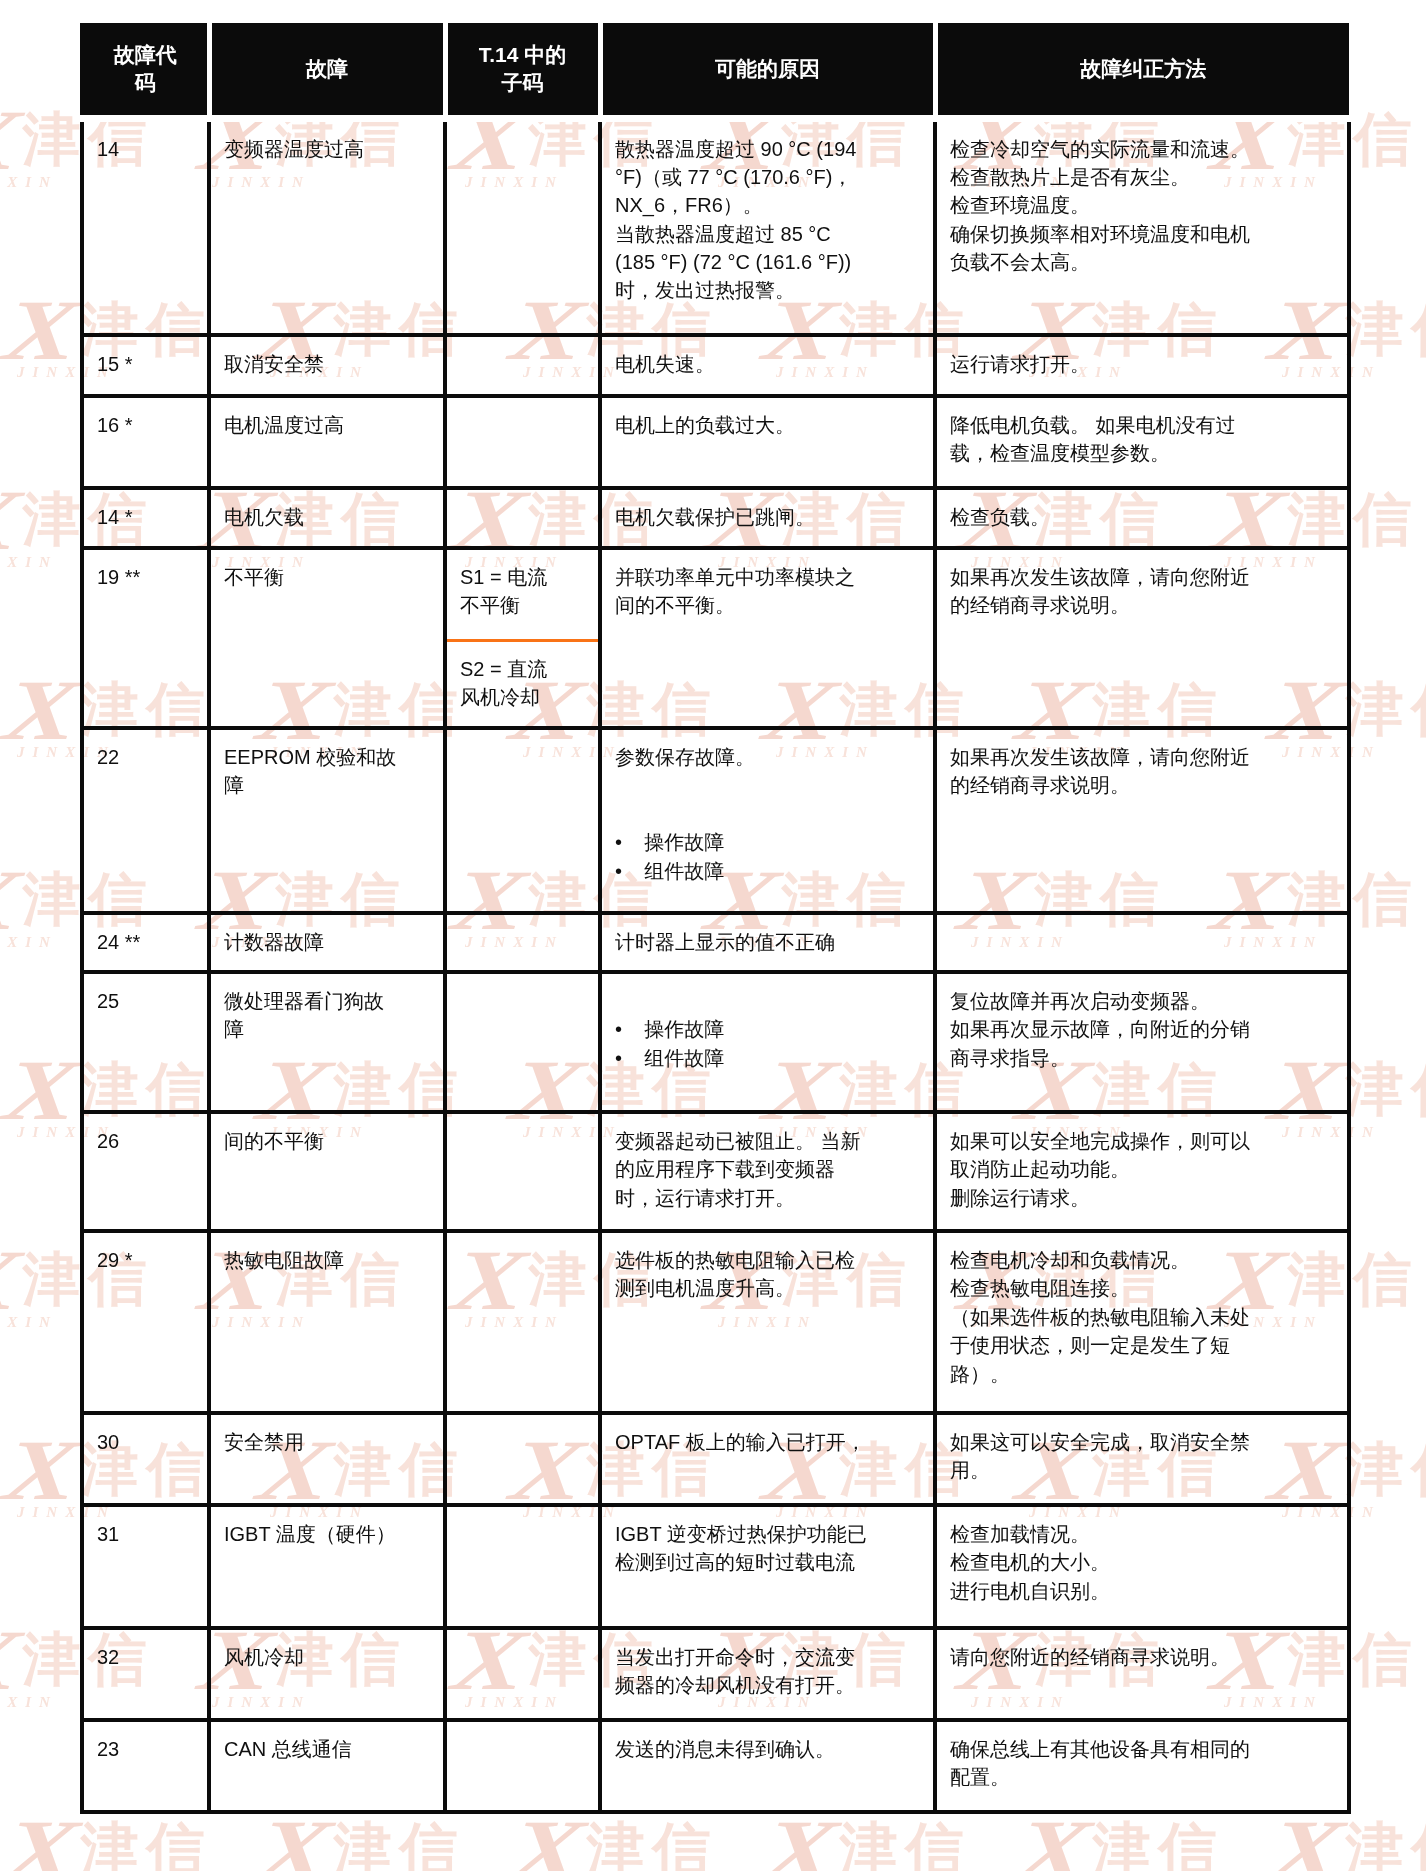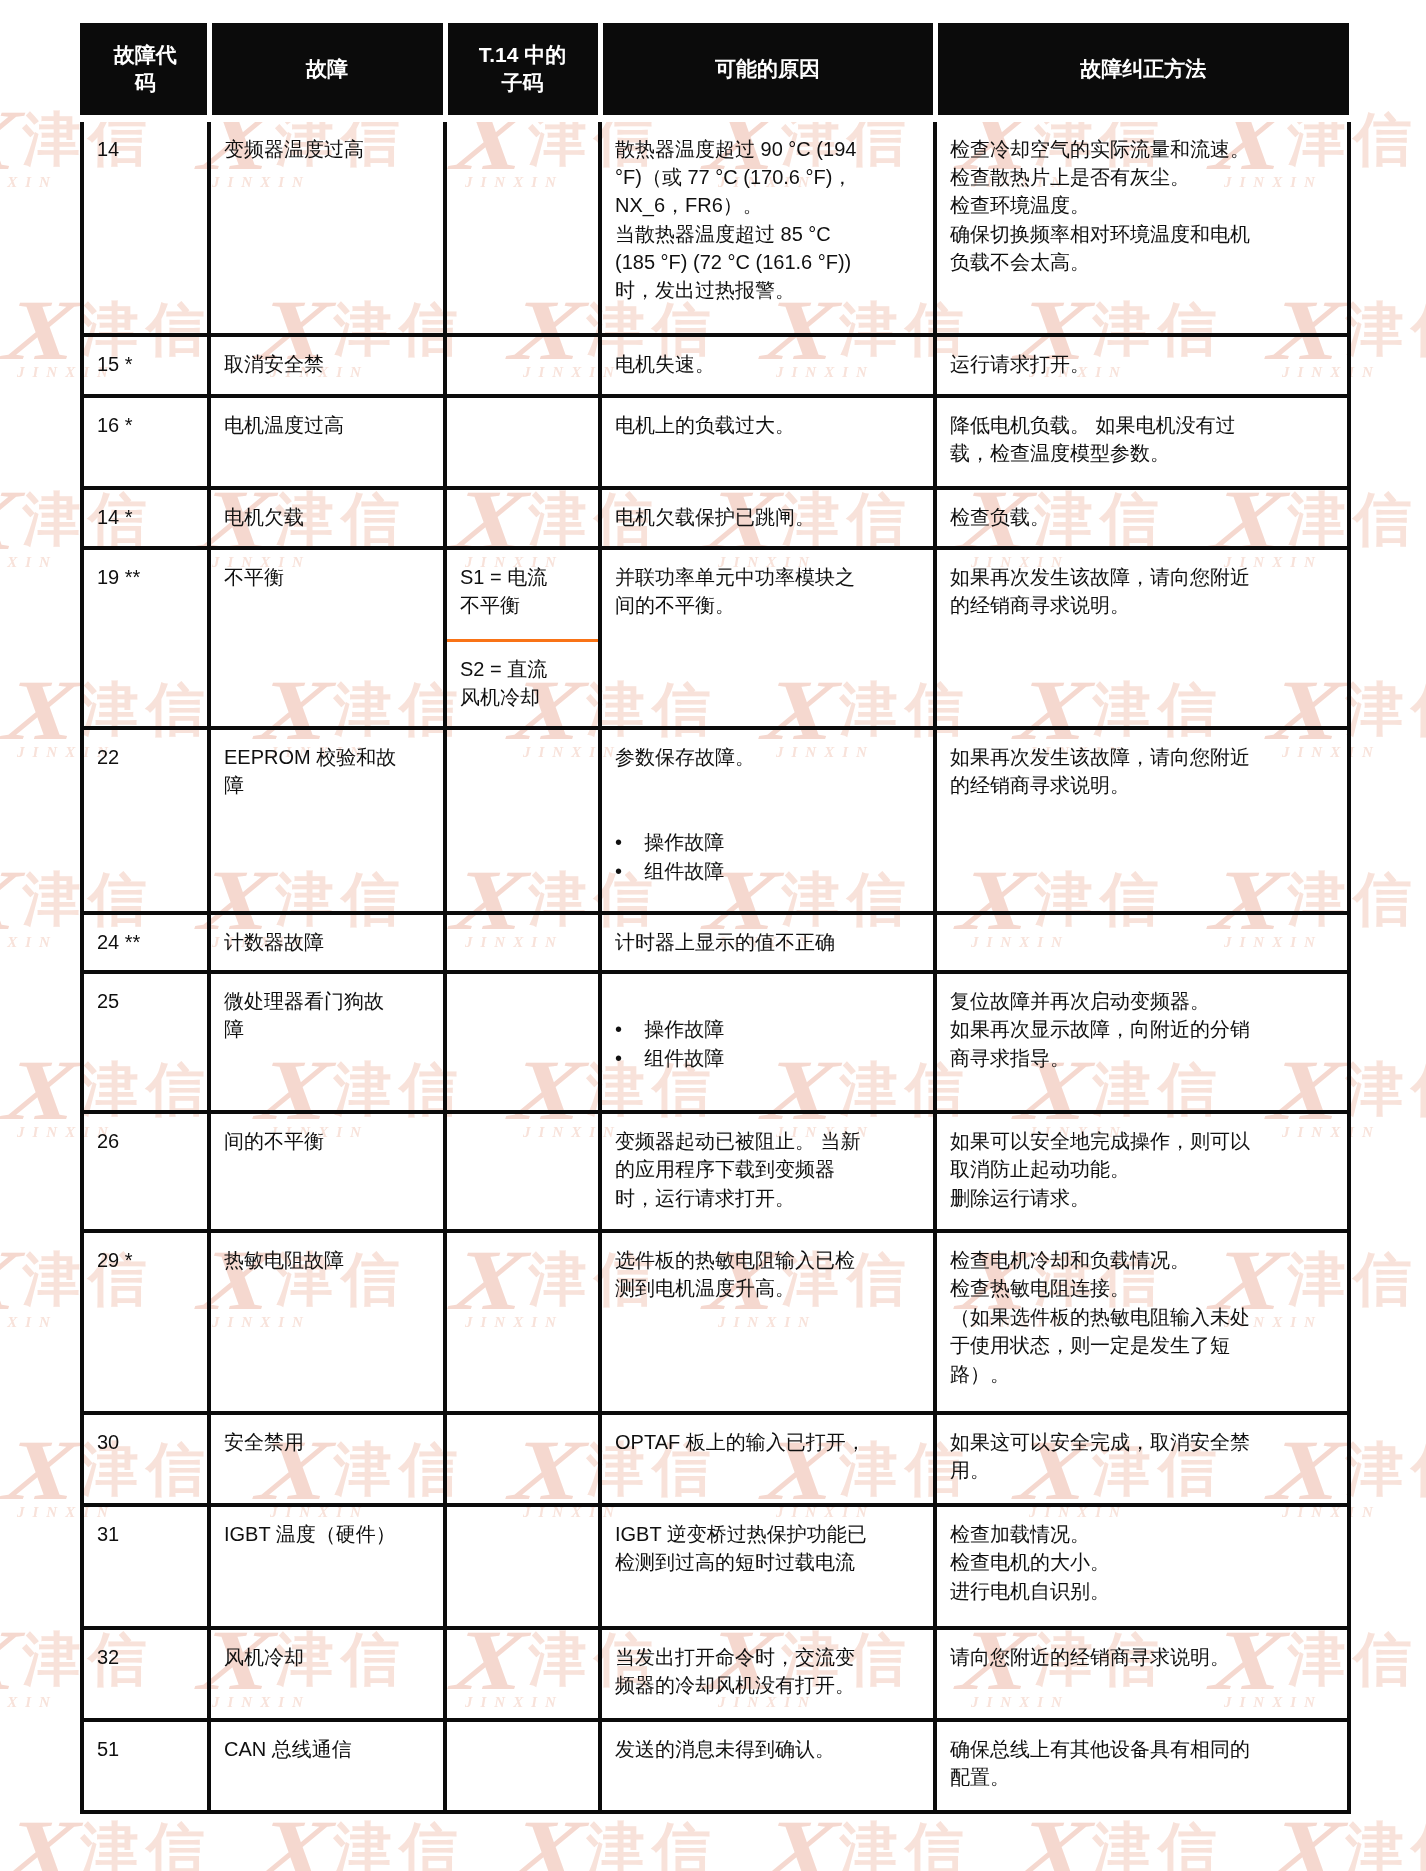--- a/index.html
+++ b/index.html
@@ -636,21 +636,21 @@
     </tr>
     <tr style="height:92px">
       <td>32</td>
       <td>风机冷却</td>
       <td></td>
       <td>当发出打开命令时，交流变
 频器的冷却风机没有打开。</td>
       <td>请向您附近的经销商寻求说明。</td>
     </tr>
     <tr style="height:92px">
-      <td>51</td>
+      <td>23</td>
       <td>CAN 总线通信</td>
       <td></td>
       <td>发送的消息未得到确认。</td>
       <td>确保总线上有其他设备具有相同的
 配置。</td>
     </tr>
   </tbody>
 </table>
 
 </body></html>

